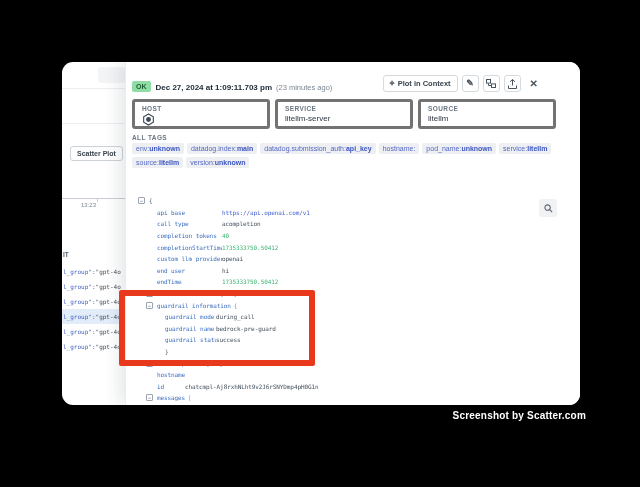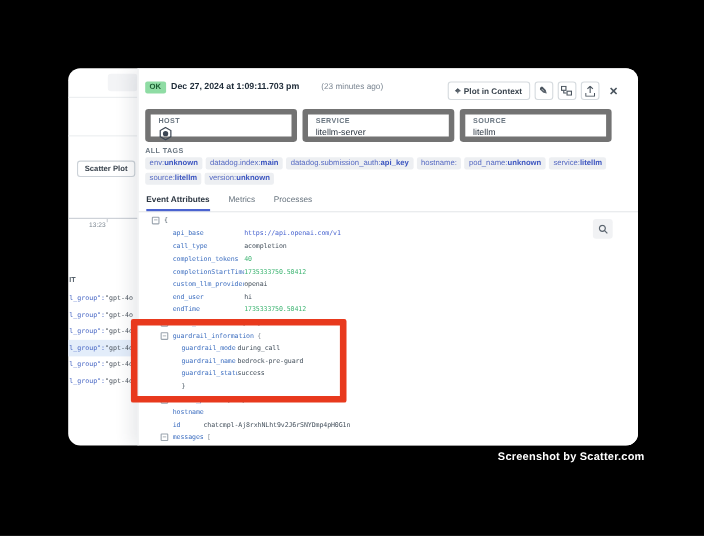--- a/index.html
+++ b/index.html
@@ -27,37 +27,37 @@
   .bg-row { height:15px; display:flex; align-items:center; padding-left:1px;
             font-family:"DejaVu Sans Mono", monospace; font-size:6px; white-space:nowrap; overflow:hidden; }
   .bg-row.hl { background:#e3edfa; }
   .bg-row .k { color:#4766c4; }
   .bg-row .v { color:#49525c; }
 
   
   .panel { position:absolute; left:63px; top:0; right:0; bottom:0; background:#fff;
            border-left:1px solid #e9ebed; box-shadow:-7px 0 14px rgba(40,50,70,.10); }
 
-  .hdr { position:absolute; left:6px; right:16px; top:12px; height:18px;
-         display:flex; align-items:flex-start; }
+  .hdr { position:absolute; left:6px; right:40px; top:12px; height:18px;
+         display:flex; align-items:flex-end; }
   .status-badge { background:#8fdca4; color:#1e5f34; font-size:7px; font-weight:700;
                   padding:2px 4px; border-radius:2px; margin-right:5px; }
   .ts { font-size:8px; font-weight:700; color:#1c2936; white-space:nowrap; }
-  .ago { font-size:7.5px; color:#7b8692; margin-left:20px; white-space:nowrap; }
+  .ago { font-size:7.5px; color:#7b8692; margin-left:4px; white-space:nowrap; }
   .hdr-spacer { flex:1; }
   .toolbar { display:flex; align-items:center; gap:4px; }
   .tb-btn { display:flex; align-items:center; gap:3px; border:1px solid #d5dade;
             border-radius:3px; background:#fff; height:17px; padding:0 6px;
             font-size:7.5px; font-weight:700; color:#39434d; cursor:pointer; white-space:nowrap; }
   .tb-ico { width:17px; justify-content:center; padding:0; }
   .tb-x { border:none; padding:0 2px; font-size:10px; color:#4a545e; margin-left:3px; }
   .glyph { font-size:9px; color:#4a545e; line-height:1; }
 
   .cards { position:absolute; left:6px; right:24px; top:37px; display:flex; gap:5px; }
-  .card { flex:1; border:5px solid #737373; border-radius:3px; padding:3px 7px; height:30px; }
+  .card { flex:1; border:3px solid #737373; border-radius:3px; padding:3px 7px; height:30px; }
   .card-label { font-size:6.5px; font-weight:700; letter-spacing:.4px; color:#6a7681; }
   .card-value { font-size:8px; color:#2c3642; margin-top:2px; }
 
   .alltags-label { position:absolute; left:6px; top:72px; font-size:6.5px; font-weight:700;
                    letter-spacing:.4px; color:#6a7681; }
   .tags { position:absolute; left:6px; right:24px; top:81px; display:flex; flex-wrap:wrap; gap:3px; }
   .tag { background:#edeff2; border-radius:2px; padding:1px 4px; font-size:7px;
          line-height:9px; white-space:nowrap; }
   .tag .tk { color:#5468c2; } .tag .tv { color:#3c55c0; font-weight:700; }
 
@@ -189,25 +189,20 @@
         <span class="tag"><span class="tk">env:</span><span class="tv">unknown</span></span>
         <span class="tag"><span class="tk">datadog.index:</span><span class="tv">main</span></span>
         <span class="tag"><span class="tk">datadog.submission_auth:</span><span class="tv">api_key</span></span>
         <span class="tag"><span class="tk">hostname:</span><span class="tv"></span></span>
         <span class="tag"><span class="tk">pod_name:</span><span class="tv">unknown</span></span>
         <span class="tag"><span class="tk">service:</span><span class="tv">litellm</span></span>
         <span class="tag"><span class="tk">source:</span><span class="tv">litellm</span></span>
         <span class="tag"><span class="tk">version:</span><span class="tv">unknown</span></span>
       </div>
 
-    <div class="tabs" id="tabs">
-        <div class="tab active">Event Attributes</div>
-        <div class="tab">Metrics</div>
-        <div class="tab">Processes</div>
-      </div>
 
     <div class="json" id="json-rows">
         <div class="jrow" style="padding-left: 6px;">
           <span class="exp">−</span>
           <span class="jbrace">{</span>
         </div>
         <div class="jrow" style="padding-left: 25px;">
           <span class="jkey" style="width: 65px;">api_base</span>
           <span class="jv-link">https://api.openai.com/v1</span>
         </div>

